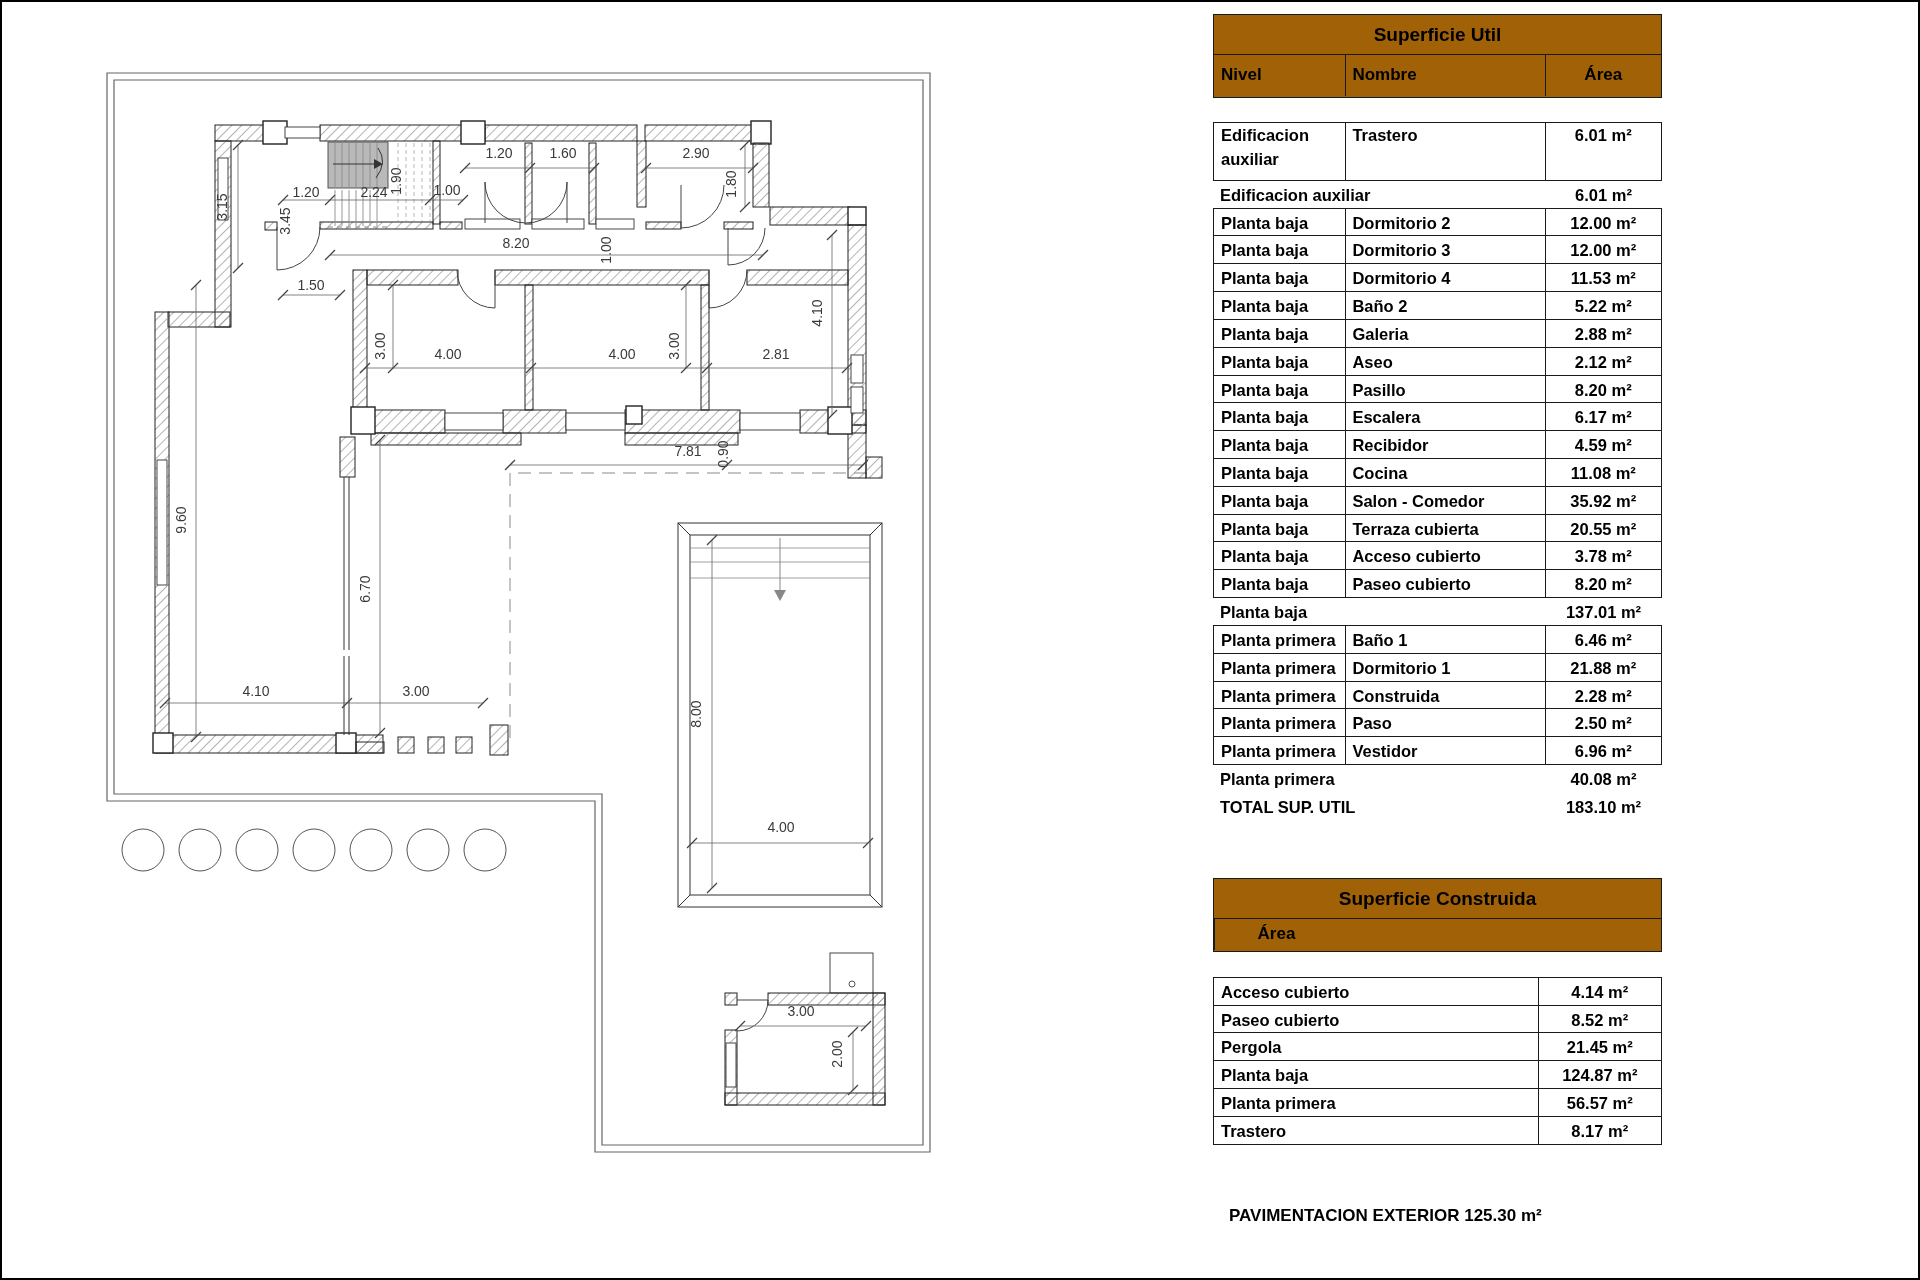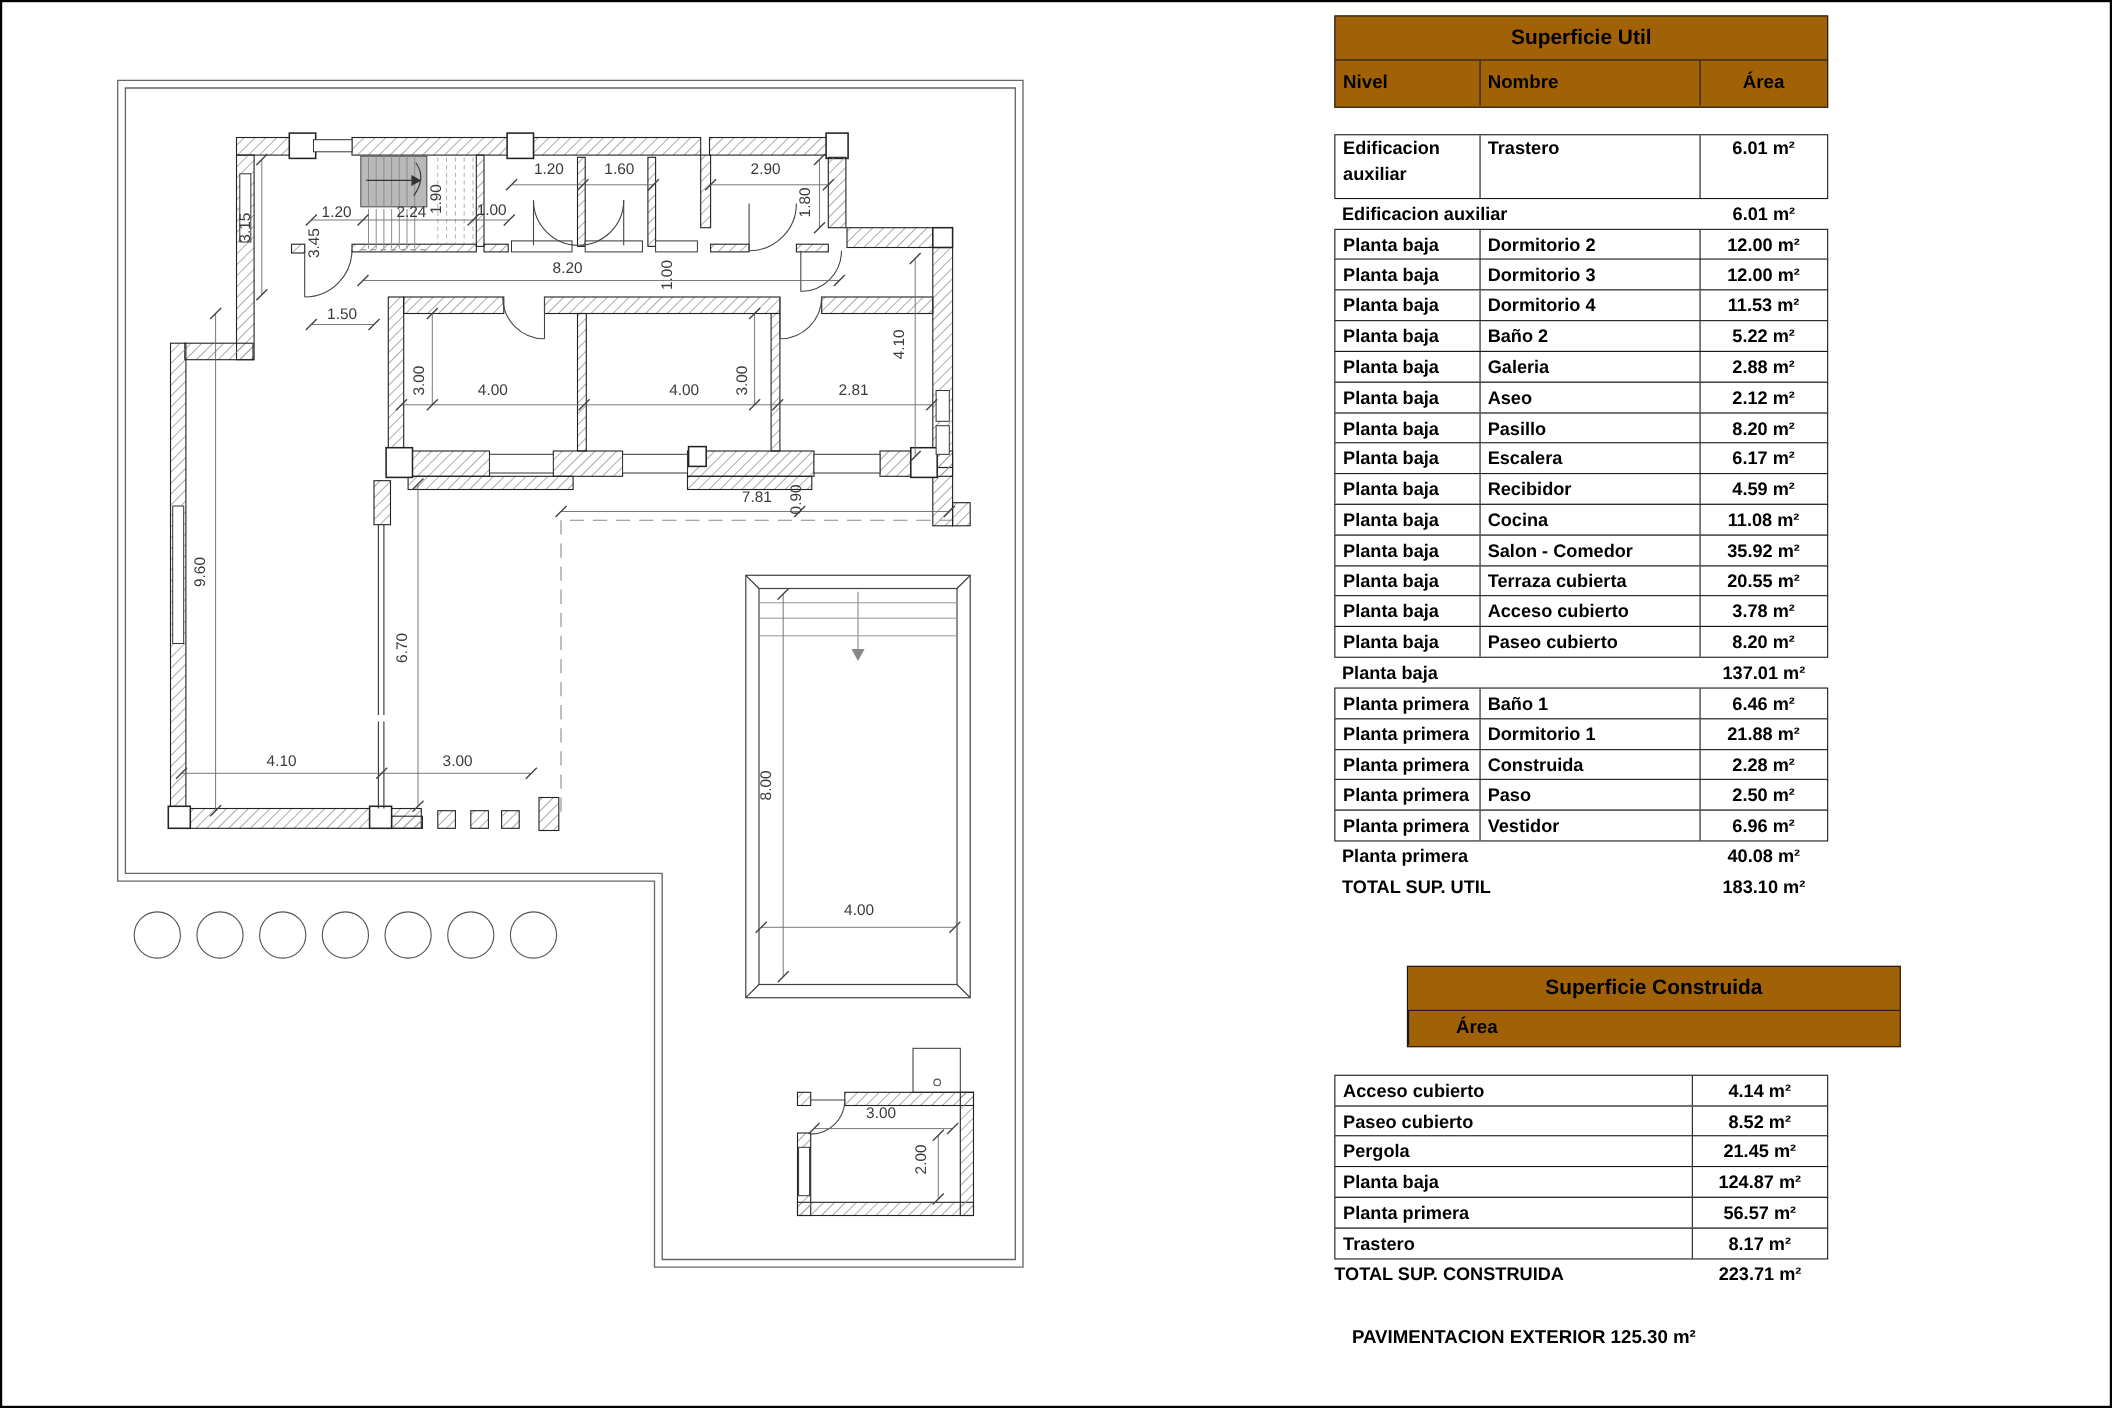--- a/index.html
+++ b/index.html
@@ -433,21 +433,21 @@
       </div>
       <div class="trow" style="height: 29px; line-height: 28px;">
         <div class="c1">Planta primera</div>
         <div class="c2">Vestidor</div>
         <div class="c3">6.96 m²</div>
       </div>
       <div class="subrow"><span class="lab" style="padding-left:7px;">Planta primera</span><span class="val" style="position:absolute;left:332px;width:117px;text-align:center;">40.08 m²</span></div>
       <div class="totrow"><span class="lab" style="padding-left:7px;">TOTAL SUP. UTIL</span><span class="val" style="position:absolute;left:332px;width:117px;text-align:center;">183.10 m²</span></div>
     </div>
 
-  <div class="thead" style="left:1279px;top:878px;width:449px;height:74px;">
+  <div class="thead" style="left:1213px;top:878px;width:449px;height:74px;">
     <div class="ttitle">Superficie Construida</div>
     <div class="hrow" style="height:31px;line-height:30px;">
       <div class="d2">Área</div>
     </div>
   </div>
   <div id="t2-body" class="tbody" style="left:1213px;top:978px;width:449px;">
       <div class="trow" style="height: 29px; line-height: 28px;">
         <div class="d1">Acceso cubierto</div>
         <div class="d2">4.14 m²</div>
       </div>
@@ -464,19 +464,18 @@
         <div class="d2">124.87 m²</div>
       </div>
       <div class="trow" style="height: 29px; line-height: 28px;">
         <div class="d1">Planta primera</div>
         <div class="d2">56.57 m²</div>
       </div>
       <div class="trow" style="height: 29px; line-height: 28px;">
         <div class="d1">Trastero</div>
         <div class="d2">8.17 m²</div>
       </div>
-      <div class="totrow"><span>TOTAL SUP. CONSTRUIDA</span><span style="position:absolute;left:325px;width:124px;text-align:center;">223.71 m²</span></div>
     </div>
 
   <div class="note" style="left:1213px;top:1206px;margin-left:16px;">PAVIMENTACION EXTERIOR 125.30 m²</div>
 
   <div id="frame"></div>
 </div>
 
 </body></html>

